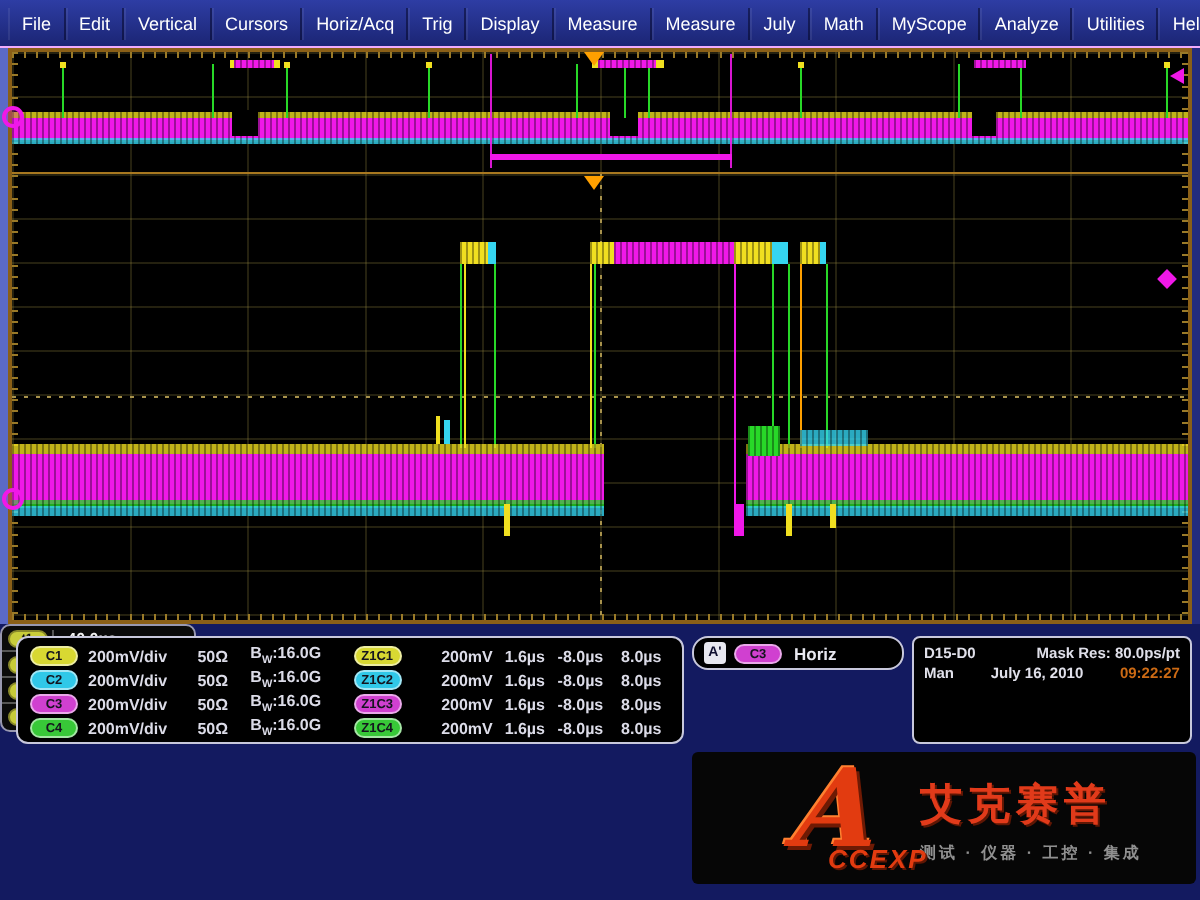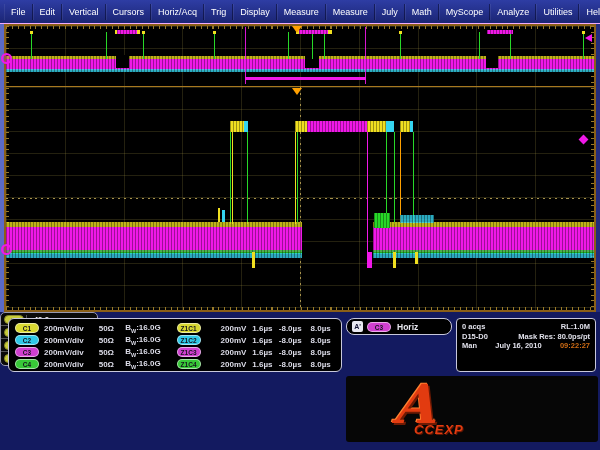--- a/index.html
+++ b/index.html
@@ -256,24 +256,20 @@
     </div>
 
     <div class="box" id="trig-box">
       <span id="trig-icon">A'</span>
       <span class="badge" id="trig-badge" style="background: rgb(208, 64, 208);">C3</span>
       <span id="trig-label">Horiz</span>
     </div>
 
     <div class="box" id="info-box">
       <div class="inf-row">
-        <span>0 acqs</span>
-        <span>RL:1.0M</span>
-      </div>
-      <div class="inf-row">
         <span>D15-D0</span>
         <span>Mask Res: 80.0ps/pt</span>
       </div>
       <div class="inf-row">
         <span>Man</span>
         <span>July 16, 2010</span>
         <span class="orng">09:22:27</span>
       </div>
     </div>
 
@@ -304,15 +300,19 @@
           </span>
         <span class="cur-val">NaNHz</span>
       </div>
     </div>
 
     <div id="wm">
       <span id="wm-a">
         <span id="wm-a-letter">A</span>
         <span id="wm-ccexp">CCEXP</span>
       </span>
+      <span id="wm-right">
+        <div id="wm-cn">艾克赛普</div>
+        <div id="wm-tag">测试 · 仪器 · 工控 · 集成</div>
+      </span>
     </div>
   </div>
 </div>
 
 </body></html>

